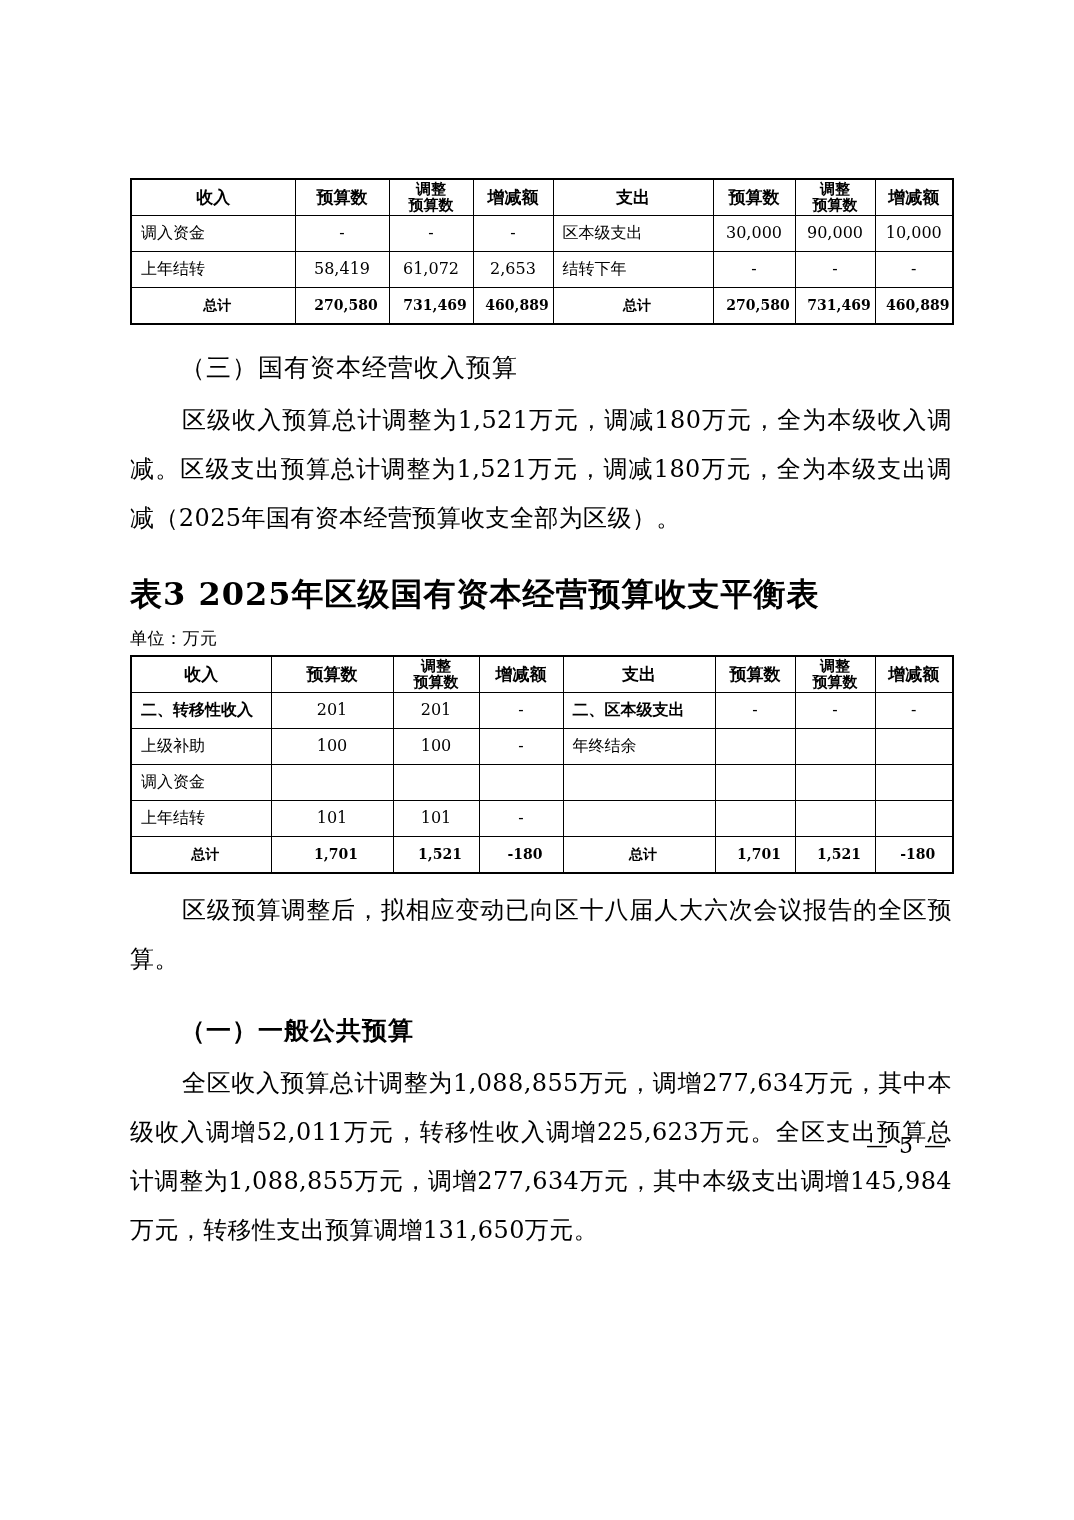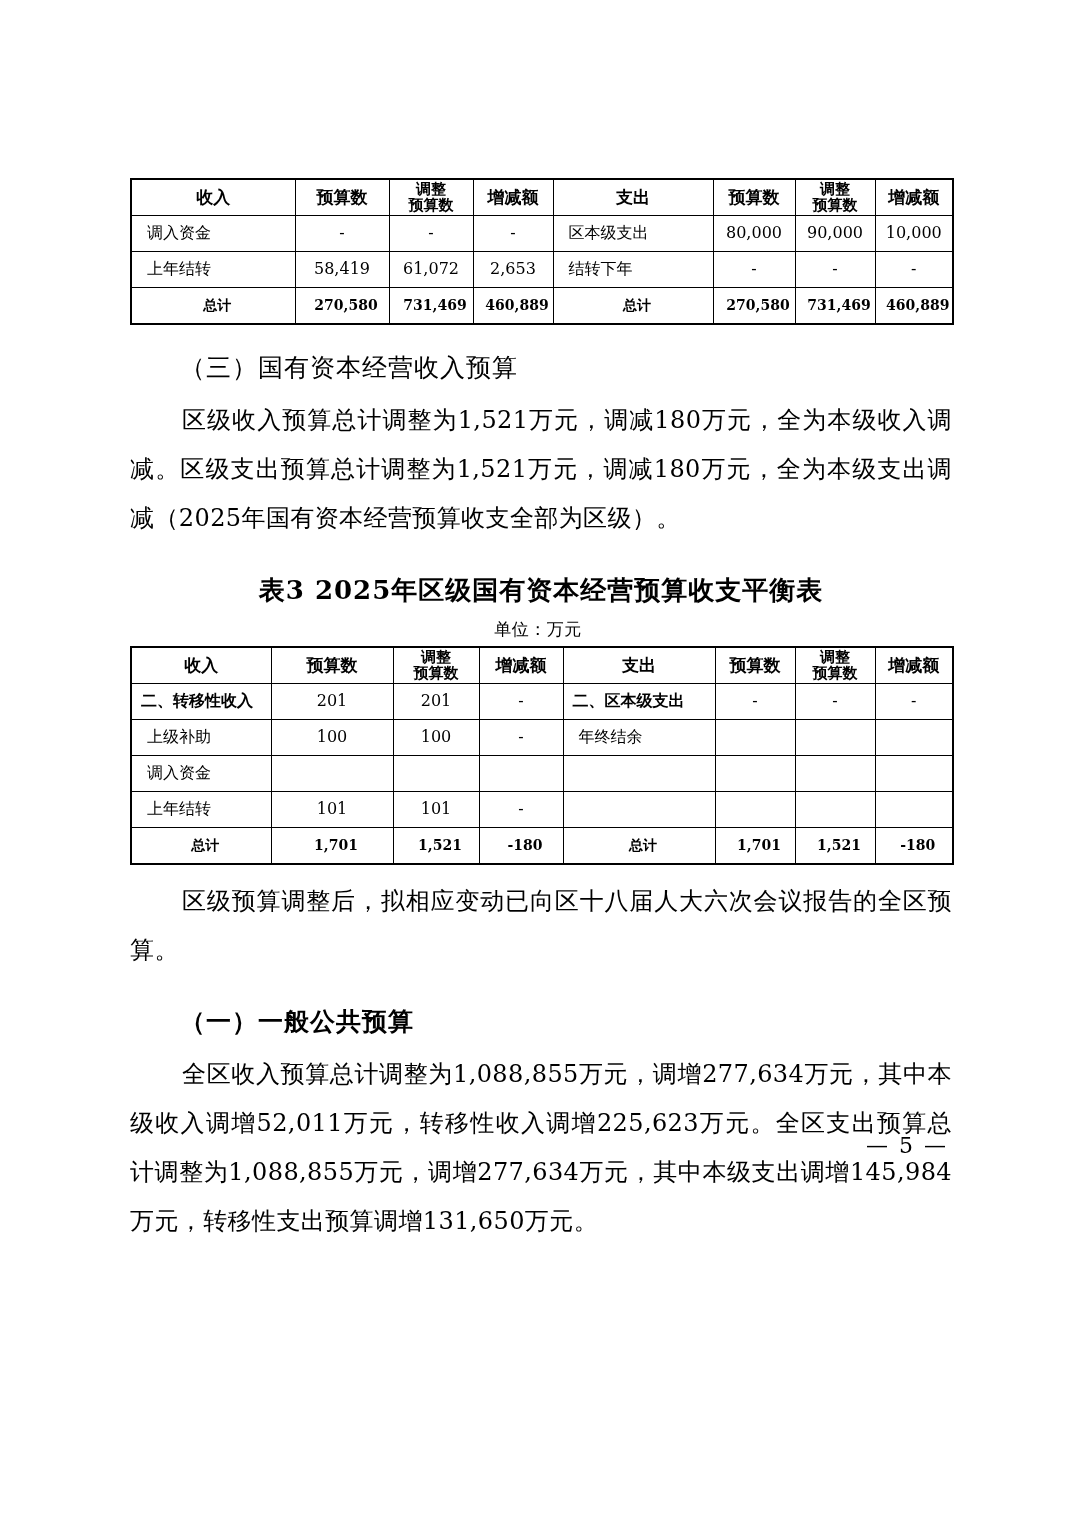--- a/index.html
+++ b/index.html
@@ -46,21 +46,21 @@
     padding: 0;
     height: 35px;
     line-height: 1.15;
   }
   table.bt td.hdr, table.bt th {
     font-weight: bold;
     font-size: 17px;
   }
   table.bt td.lbl {
     text-align: left;
-    padding-left: 15px;
+    padding-left: 9px;
     font-size: 16px;
   }
   table.bt td.lblb {
     text-align: left;
     padding-left: 9px;
     font-size: 16px;
     font-weight: bold;
   }
   table.bt td.totb {
     font-weight: bold;
@@ -95,29 +95,28 @@
   }
   p.body {
     font-size: 24px;
     line-height: 49px;
     margin: 12px 0 0 0;
     text-indent: 52px;
     text-align: justify;
     letter-spacing: 0.4px;
   }
   .tbl-title {
-    font-size: 26px;
+    font-size: 32px;
     font-weight: bold;
     margin: 30px 0 10px 0;
-    text-align: center;
     letter-spacing: 1px;
   }
   .unit {
     font-size: 17px;
-    text-align: center;
+    text-align: left;
     margin: 0 6px 5px 0;
     letter-spacing: 0.5px;
   }
   .pagenum {
     position: absolute;
     right: 126px;
     bottom: 116px;
     font-size: 22px;
     letter-spacing: 2px;
   }
@@ -156,21 +155,21 @@
         </td>
         <td class="hdr">增减额</td>
       </tr>
 
       <tr>
         <td class="lbl">调入资金</td>
         <td>-</td>
         <td>-</td>
         <td>-</td>
         <td class="lbl">区本级支出</td>
-        <td>80,000</td>
+        <td>30,000</td>
         <td>90,000</td>
         <td>10,000</td>
       </tr>
 
       <tr>
         <td class="lbl">上年结转</td>
         <td>58,419</td>
         <td>61,072</td>
         <td>2,653</td>
         <td class="lbl">结转下年</td>

